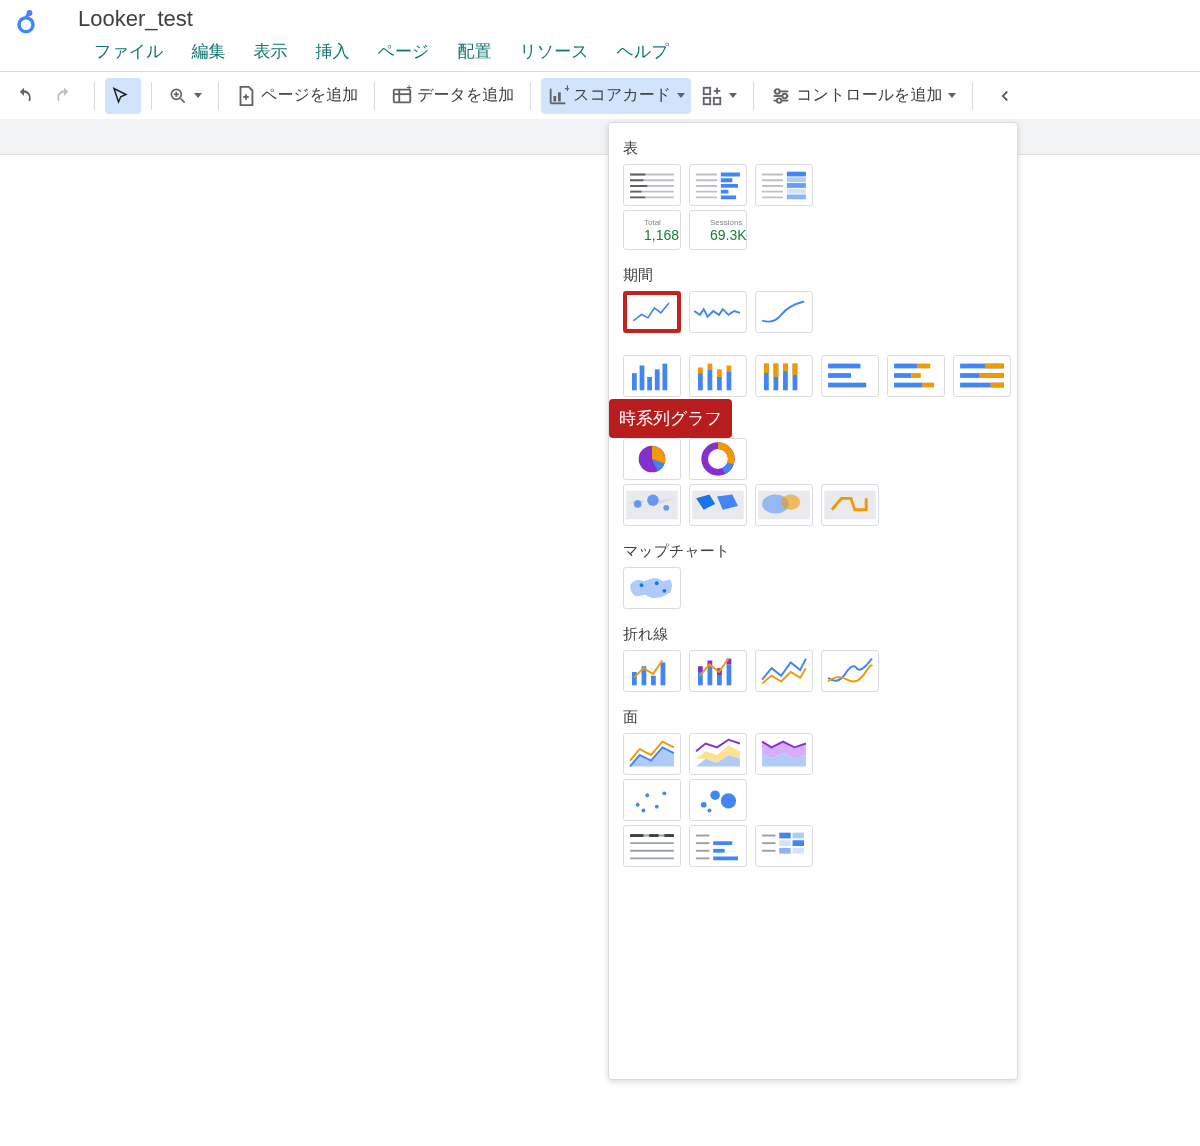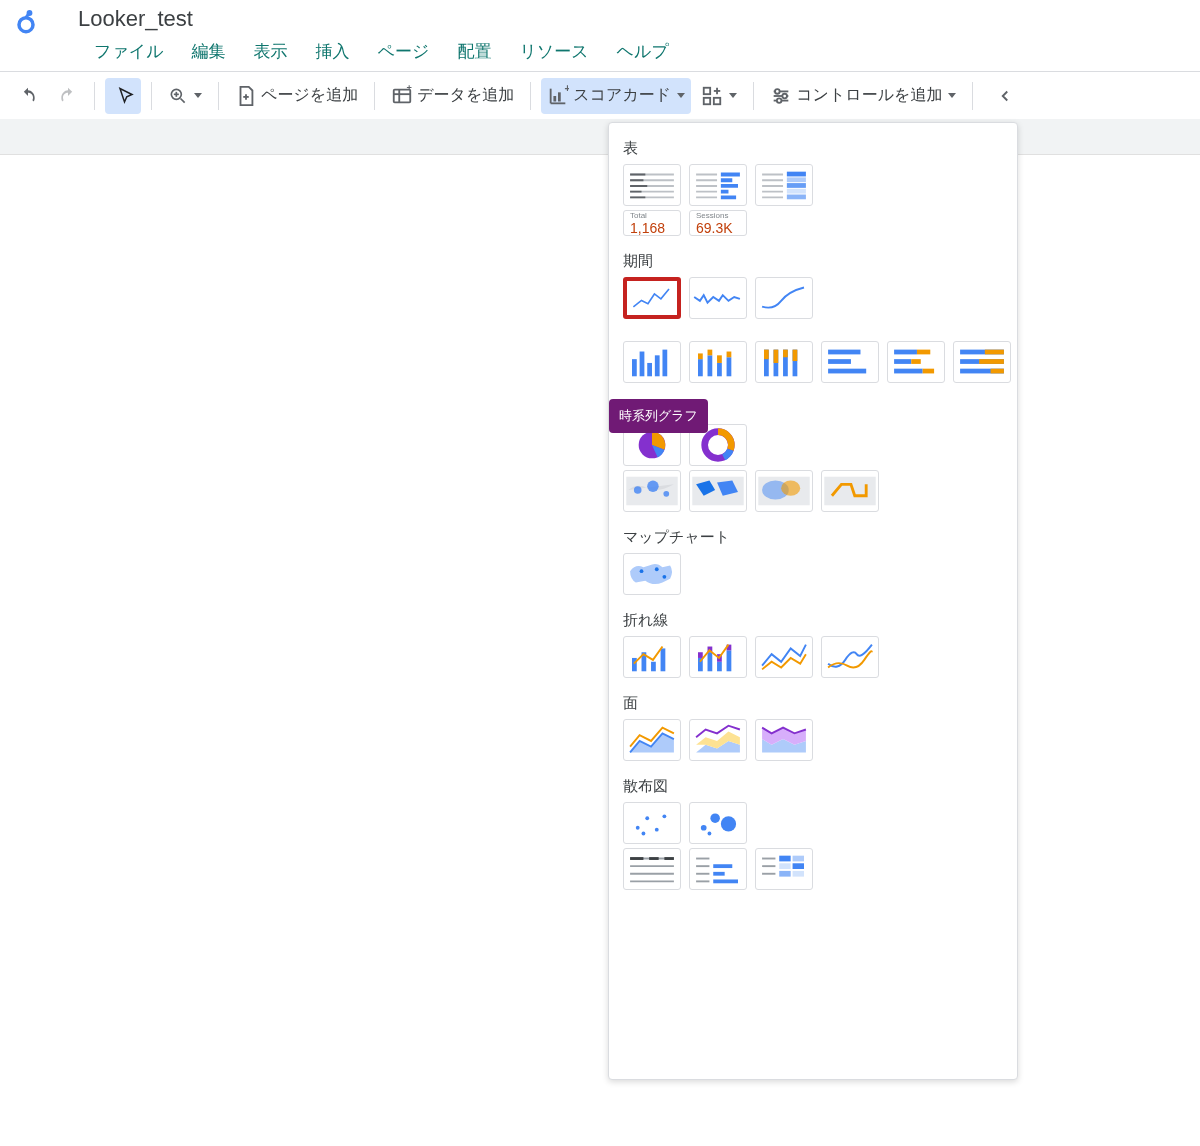--- a/index.html
+++ b/index.html
@@ -9,46 +9,46 @@
   
   .header { padding:6px 0 0 12px; }
   .title-row { display:flex; align-items:flex-start; gap:10px; }
   .logo { width:28px; height:28px; display:flex; align-items:center; justify-content:center; }
   .doc-title { font-size:22px; color:#3c4043; margin-left:28px; }
   .menu-row { display:flex; gap:0; padding:4px 0 6px 68px; font-size:17px; color:#0f766e; }
   .menu-row .item { padding:2px 14px; cursor:pointer; }
 
   
   .toolbar { display:flex; align-items:center; height:48px; border-top:1px solid #dadce0; padding:0 8px; gap:4px; }
-  .tb-btn { display:flex; align-items:center; justify-content:flex-end; height:36px; min-width:36px; padding:0 6px; border-radius:4px; cursor:pointer; color:#5f6368; }
+  .tb-btn { display:flex; align-items:center; justify-content:space-between; height:36px; min-width:36px; padding:0 6px; border-radius:4px; cursor:pointer; color:#5f6368; }
   .tb-btn.active { background:#d2e3fc; }
   .tb-sep { width:1px; height:28px; background:#dadce0; margin:0 6px; }
   .tb-label { font-size:16px; color:#3c4043; margin-left:4px; white-space:nowrap; }
   .tb-dd { display:flex; align-items:center; padding-right:6px; }
   .caret { width:0; height:0; border-left:4px solid transparent; border-right:4px solid transparent; border-top:5px solid #5f6368; margin-left:6px; }
   .tb-group { display:flex; align-items:center; }
   .tb-group.highlight { background:#d2e3fc; border-radius:4px; }
 
   .canvas-strip { height:36px; background:#f1f3f4; border-bottom:1px solid #e0e0e0; }
 
   
   .panel { position:absolute; top:122px; left:608px; width:410px; height:958px; background:#fff; border:1px solid #dadce0; border-radius:4px; box-shadow:0 2px 6px rgba(0,0,0,.15); overflow:hidden; }
   .panel-inner { height:100%; overflow-y:scroll; padding:4px 0 12px 0; }
   .section-title { font-size:15px; color:#3c4043; padding:12px 0 6px 14px; }
   .thumbs { display:flex; flex-wrap:wrap; gap:8px; padding:0 0 4px 14px; }
   .thumb { width:58px; height:42px; border:1px solid #dadce0; border-radius:3px; background:#fff; display:flex; align-items:center; justify-content:center; cursor:pointer; position:relative; }
   .thumb.sel { border:4px solid #c5221f; }
   .thumb svg { width:100%; height:100%; }
 
   
-  .score { width:58px; height:26px; border:1px solid #dadce0; border-radius:3px; padding:4px 6px; font-size:8px; color:#80868b; display:flex; flex-direction:column; justify-content:center; cursor:pointer; }
-  .score .val { font-size:14px; color:#c2410c; }
+  .score { width:58px; height:40px; border:1px solid #dadce0; border-radius:3px; padding:4px 20px; font-size:8px; color:#80868b; display:flex; flex-direction:column; justify-content:center; cursor:pointer; }
+  .score .val { font-size:14px; color:#15803d; }
 
   
-  .tooltip { position:absolute; top:276px; left:0px; background:#701a75; color:#fff; font-size:13px; padding:8px 10px; border-radius:4px; white-space:nowrap; z-index:5; }
+  .tooltip { position:absolute; top:276px; left:0px; background:#b91c1c; color:#fff; font-size:17px; padding:8px 10px; border-radius:4px; white-space:nowrap; z-index:5; }
 
   
   .panel-inner::-webkit-scrollbar { width:16px; }
   .panel-inner::-webkit-scrollbar-track { background:#f1f1f1; }
   .panel-inner::-webkit-scrollbar-thumb { background:#c1c1c1; border-radius:2px; }
 
   .overflow-btn { display:flex; align-items:center; justify-content:center; width:36px; height:36px; color:#5f6368; margin-left:4px; }
 </style>
 </head>
 <body>
@@ -457,21 +457,20 @@
         </div>
       <div class="thumb">
           <svg viewBox="0 0 58 42">
             <polygon points="6,34 52,34 52,22 40,26 28,20 16,26 6,20" fill="#aecbfa"></polygon>
             <polygon points="6,20 16,26 28,20 40,26 52,22 52,10 40,14 28,8 16,14 6,8" fill="#d7aefb"></polygon>
             <polyline points="6,8 16,14 28,8 40,14 52,10" fill="none" stroke="#8430ce" stroke-width="2"></polyline>
           </svg>
         </div>
     </div>
 
-    <div class="section-title">散布図</div>
     <div class="thumbs">
       <div class="thumb">
           <svg viewBox="0 0 58 42">
             <circle cx="14" cy="26" r="2" fill="#4285f4"></circle>
             <circle cx="24" cy="16" r="2" fill="#4285f4"></circle>
             <circle cx="34" cy="28" r="2" fill="#4285f4"></circle>
             <circle cx="42" cy="14" r="2" fill="#4285f4"></circle>
             <circle cx="20" cy="32" r="2" fill="#4285f4"></circle>
           </svg>
         </div>

